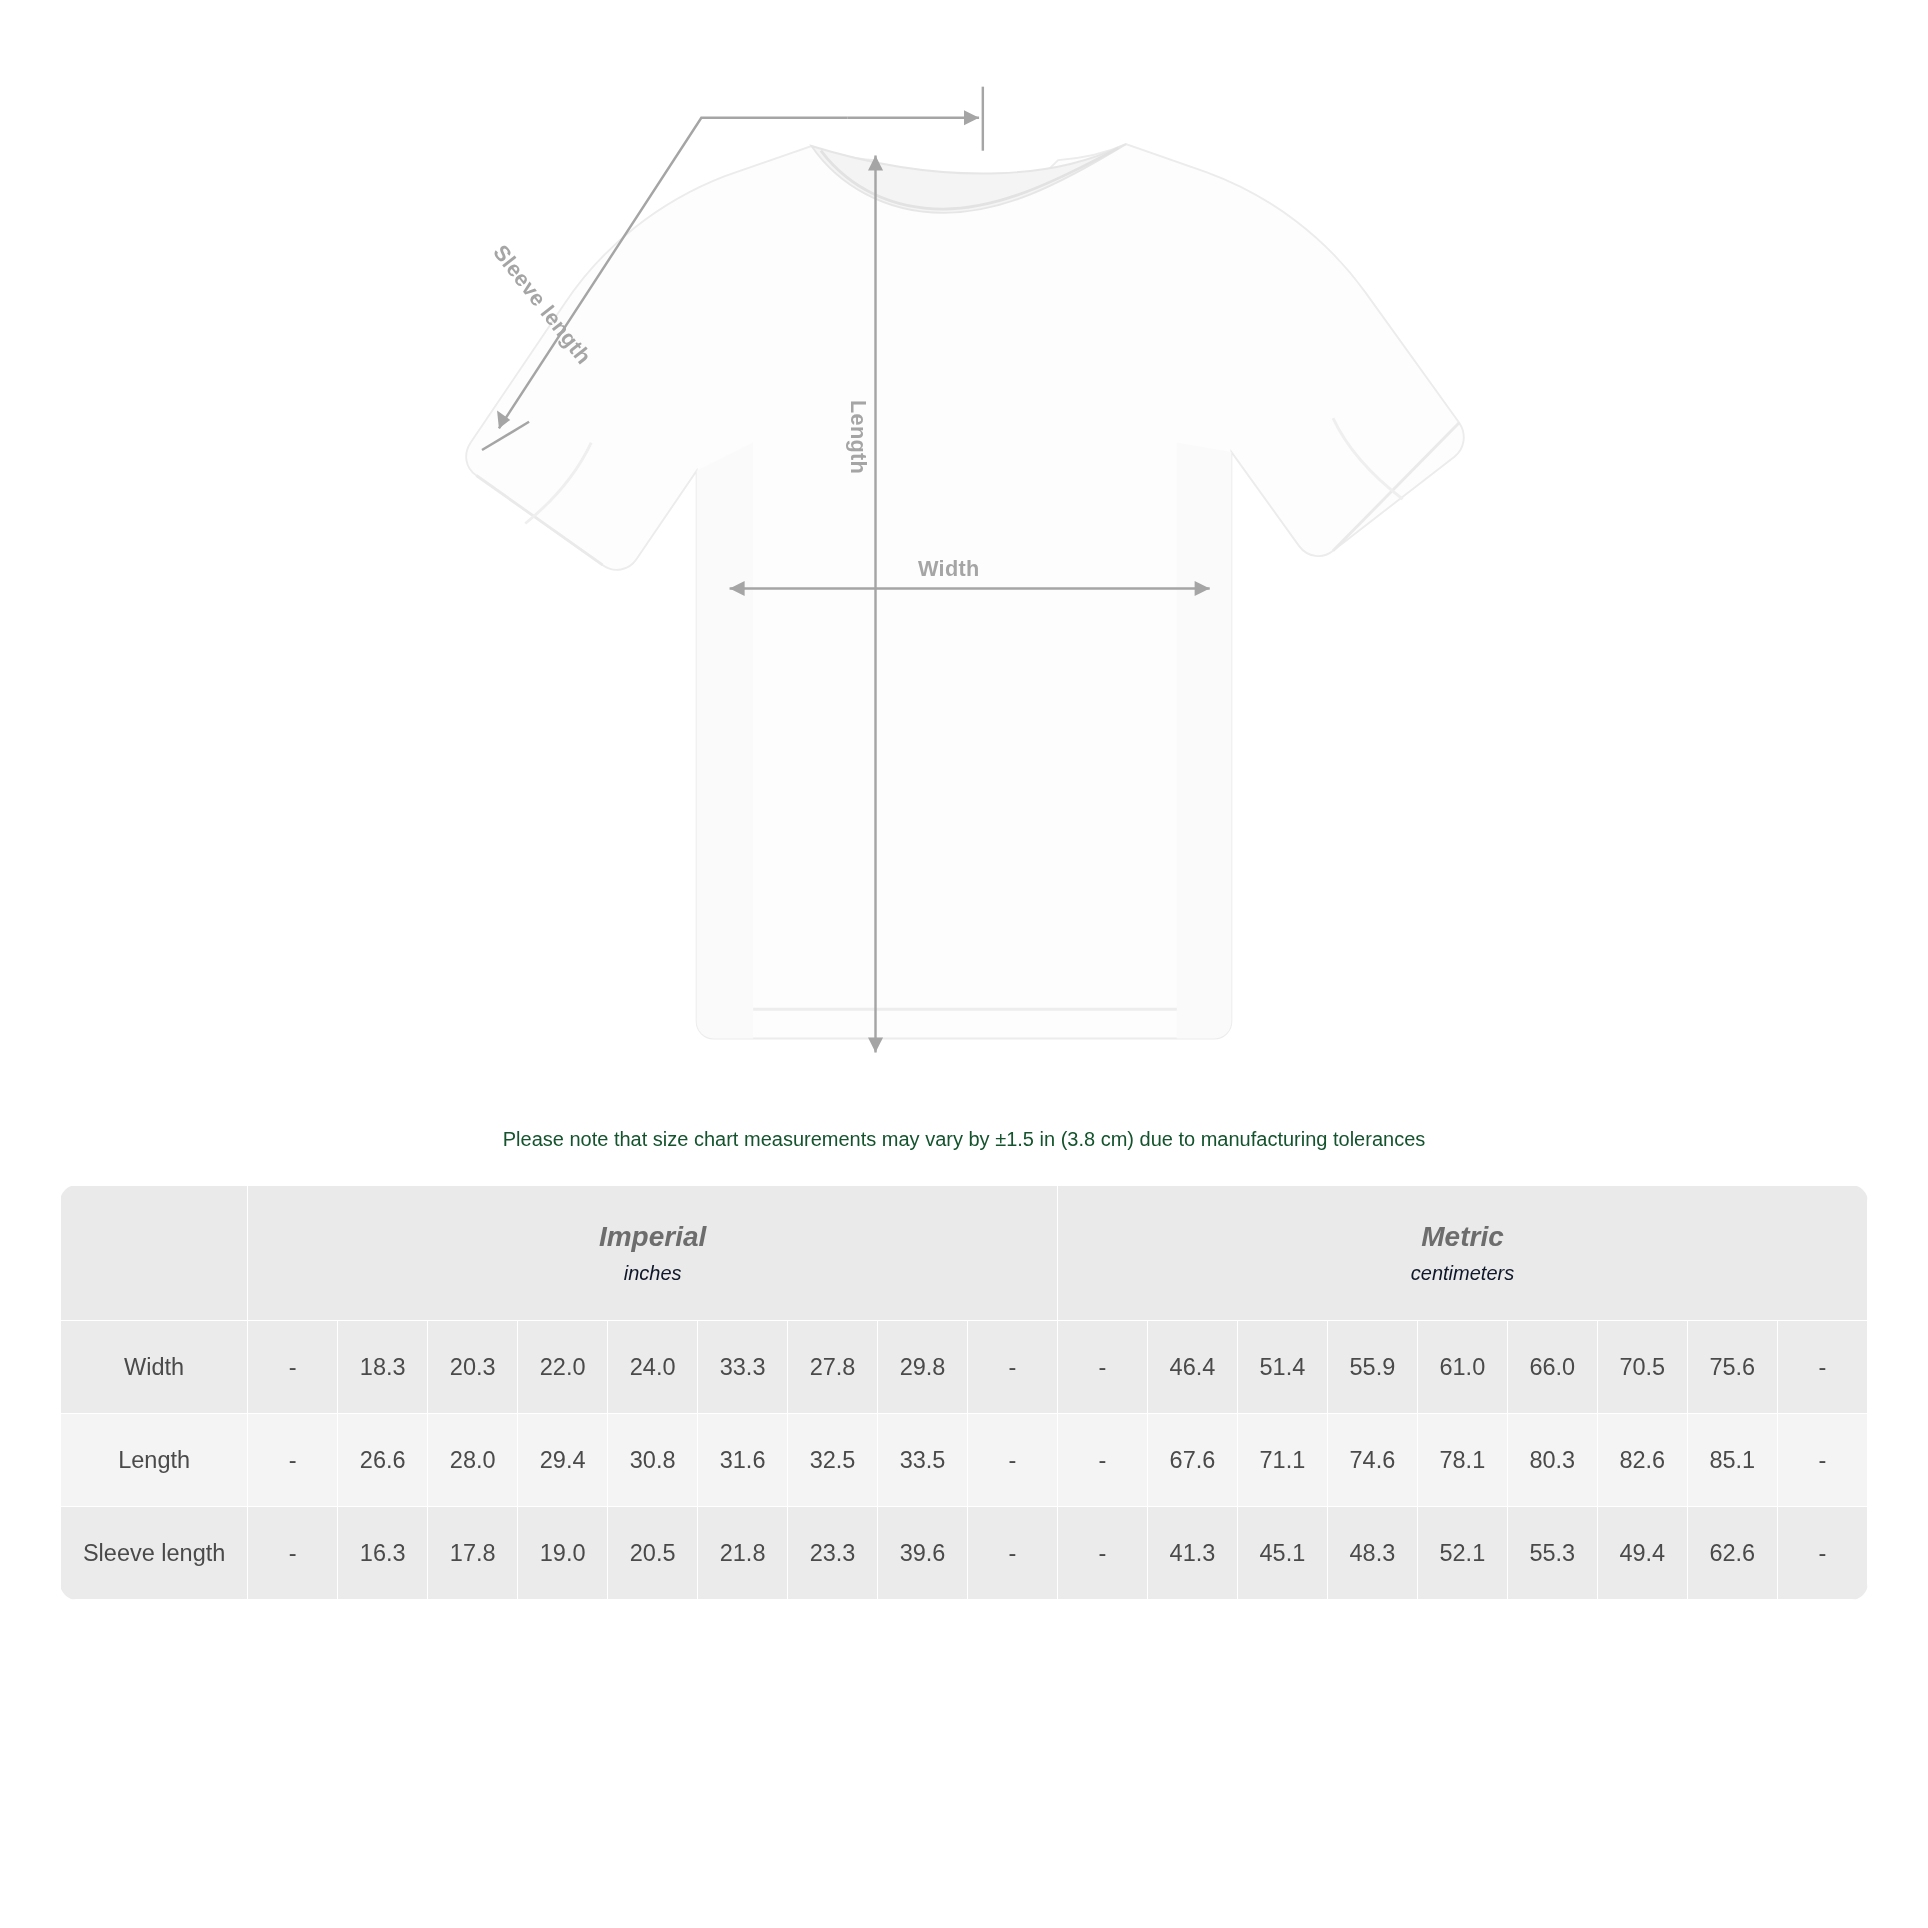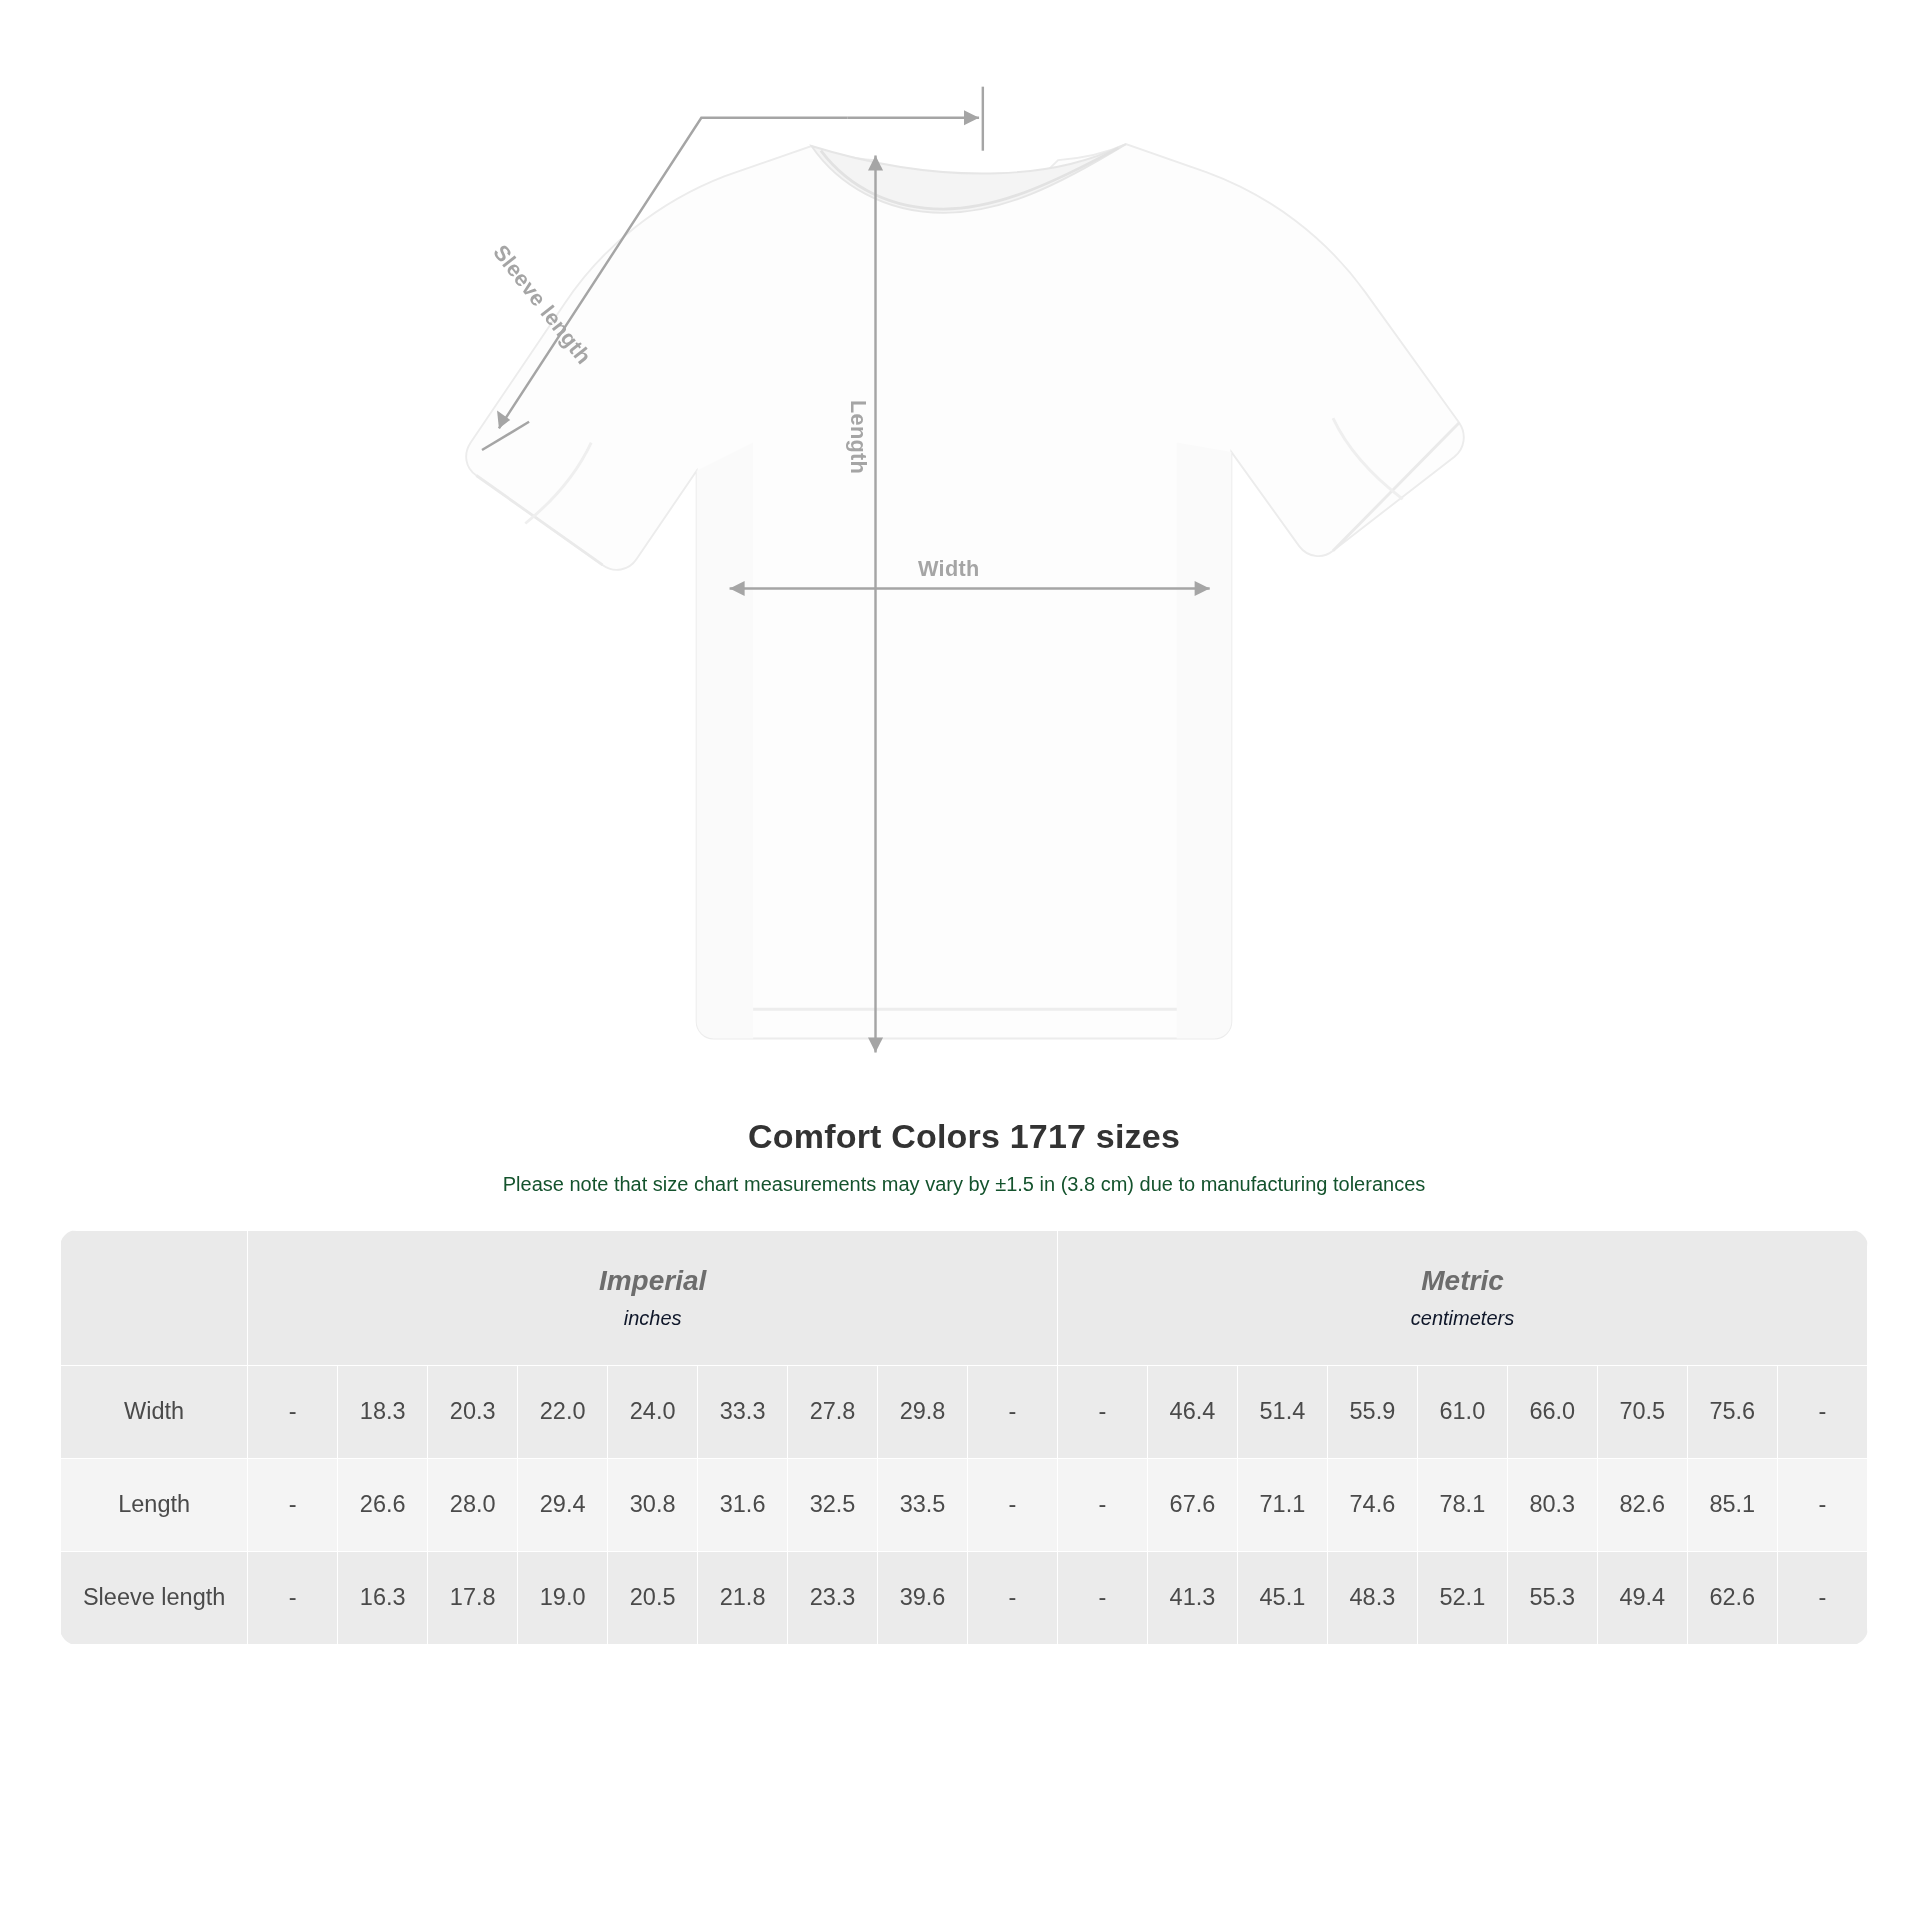--- a/index.html
+++ b/index.html
@@ -223,21 +223,20 @@
         <line x1="512" y1="478" x2="562" y2="448"></line>
       </g>
     </svg>
 
     <div class="ann-label ann-width">Width</div>
     <div class="ann-label ann-length">Length</div>
     <div class="ann-label ann-sleeve">Sleeve length</div>
   </div>
 
   <div class="title-block">
-    <div class="chart-title">Comfort Colors 1717 sizes</div>
     <div class="chart-note">Please note that size chart measurements may vary by ±1.5 in (3.8 cm) due to manufacturing tolerances</div>
   </div>
 
   <div class="table-wrap">
     <table class="size-table">
       <colgroup>
         <col class="c-label">
         <col class="c-val">
           <col class="c-val">
           <col class="c-val">

